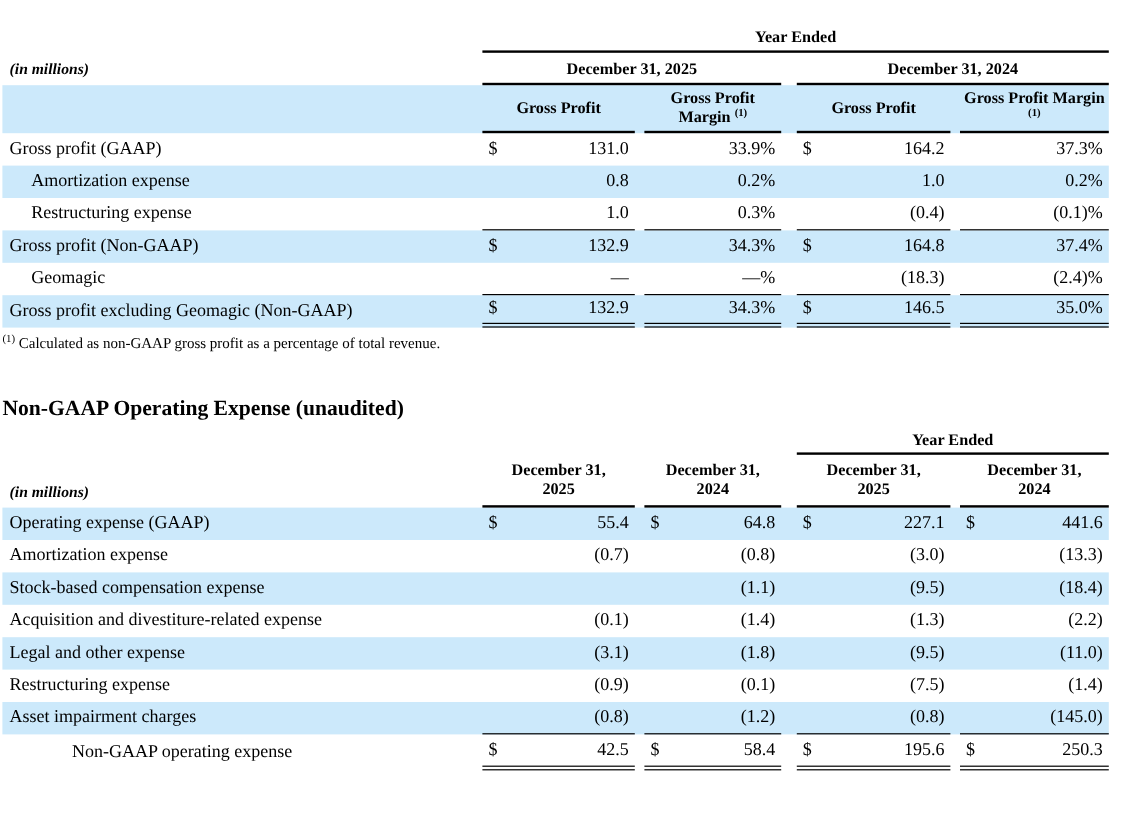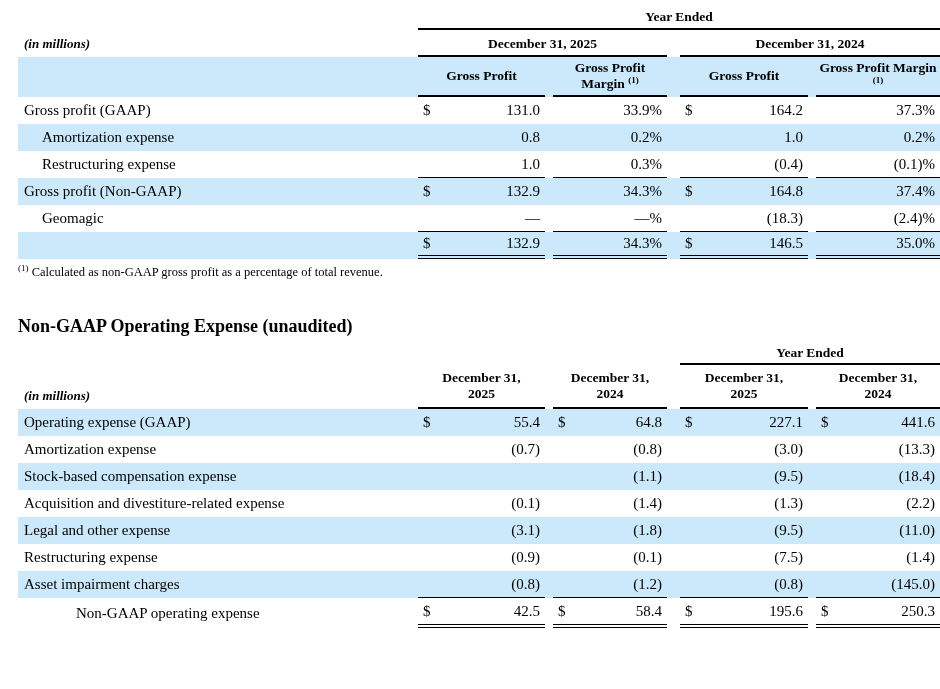--- a/index.html
+++ b/index.html
@@ -3,21 +3,21 @@
 <meta charset="utf-8">
 <style>
   * { box-sizing: border-box; margin: 0; padding: 0; }
   html, body { width: 940px; height: 689px; }
   body {
     background: #ffffff;
     color: #000000;
     font-family: "Liberation Serif", serif;
     overflow: hidden;
   }
-  .page { width: 922px; margin-left: 18px; }
+  .page { width: 922px; margin-left: 2px; padding-top: 14px; }
 
   
   .grid { display: grid; grid-template-columns: 400px 127px 8px 114px 13px 128px 8px 124px; }
   .c-label { grid-column: 1; }
   .c1 { grid-column: 2; } .c2 { grid-column: 4; } .c3 { grid-column: 6; } .c4 { grid-column: 8; }
   .span-all { grid-column: 2 / 9; }
   .span-l { grid-column: 2 / 5; }
   .span-r { grid-column: 6 / 9; }
 
   .row { min-height: 27px; align-items: stretch; }
@@ -184,20 +184,21 @@
           <span class="cur"></span>
           <span class="val">(18.3)</span>
         </div>
       <div class="cell num c4 rb1">
           <span class="cur"></span>
           <span class="val">(2.4)%</span>
         </div>
     </div>
 
     <div class="grid row stripe">
+      <div class="cell lbl c-label">Gross profit excluding Geomagic (Non-GAAP)</div>
       <div class="cell num c1 dbl">
           <span class="cur">$</span>
           <span class="val">132.9</span>
         </div>
       <div class="cell num c2 dbl">
           <span class="cur"></span>
           <span class="val">34.3%</span>
         </div>
       <div class="cell num c3 dbl">
           <span class="cur">$</span>

